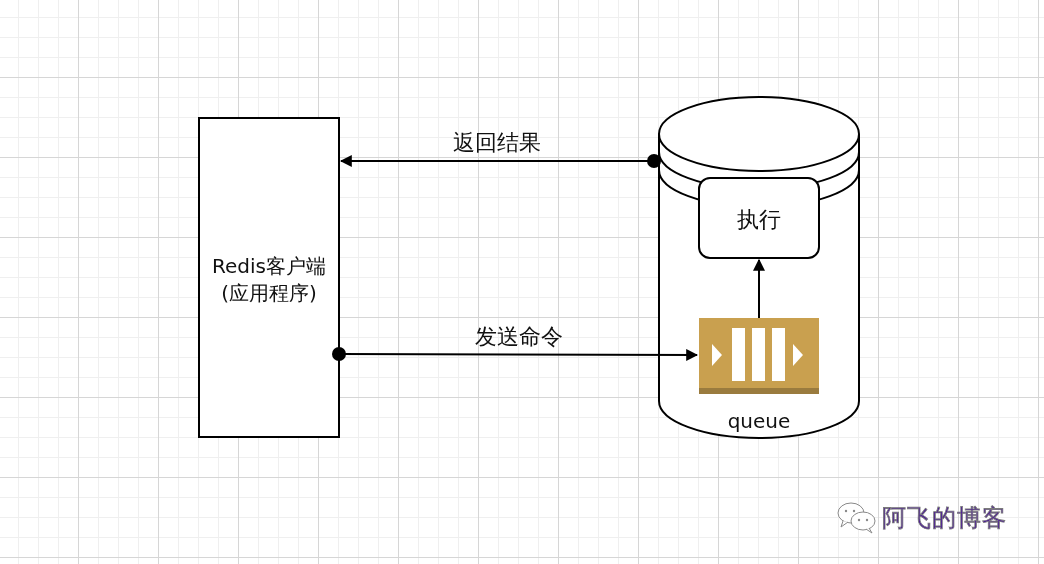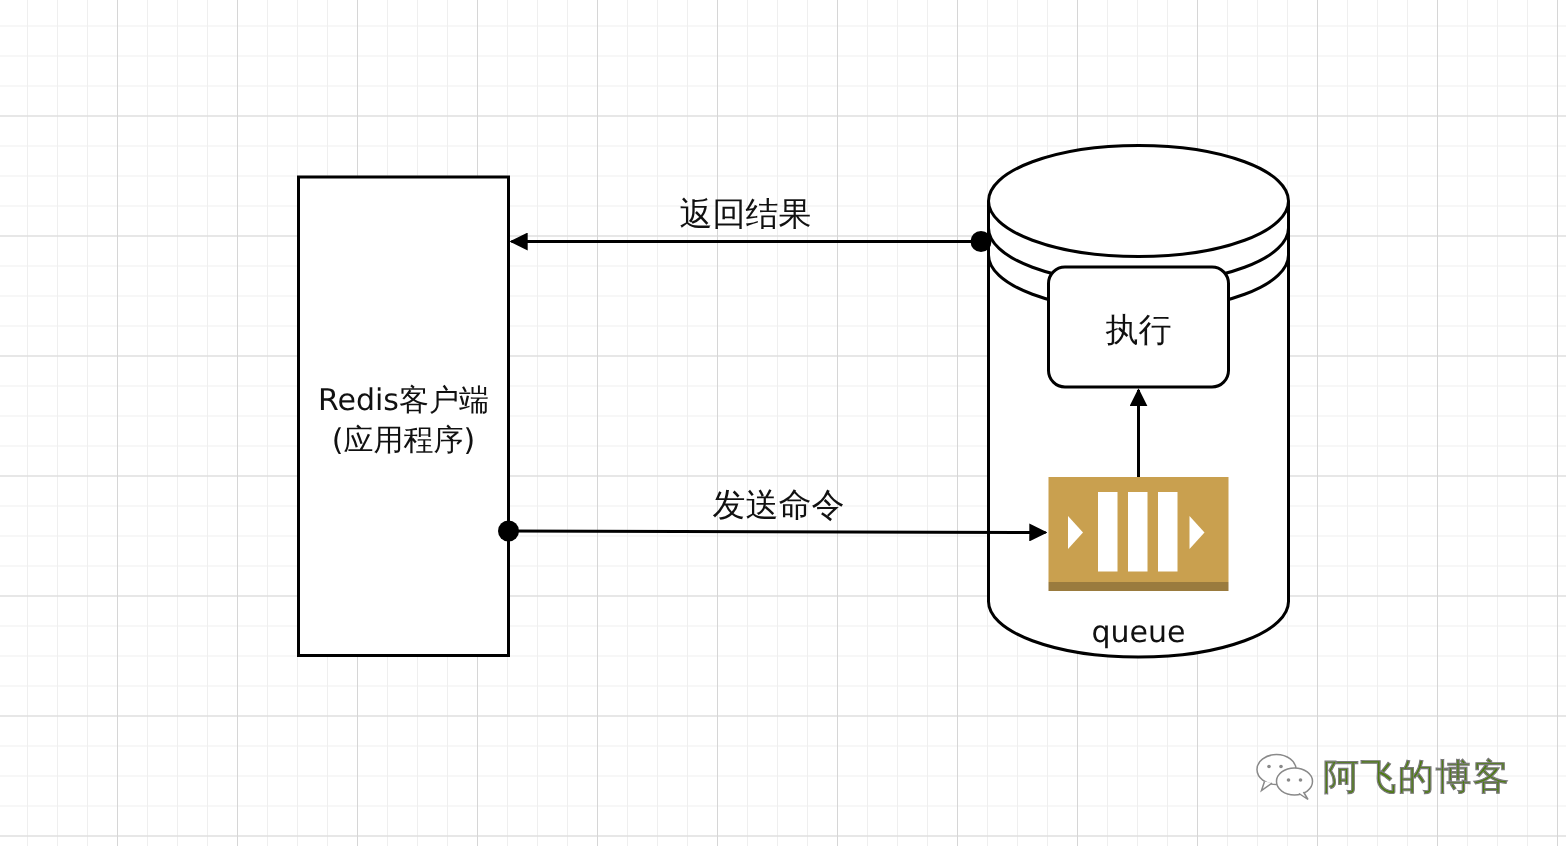--- a/index.html
+++ b/index.html
@@ -15,21 +15,21 @@
     background-position: -2px -3px, -2px -3px, -2px -3px, -2px -3px;
     font-family: "Liberation Sans", "DejaVu Sans", sans-serif;
   }
   #diagram { position: absolute; left: 0; top: 0; }
   .lbl { font-family: "DejaVu Sans", "Liberation Sans", sans-serif; fill: #111; }
   .watermark {
     position: absolute; left: 836px; top: 501px; height: 34px;
     display: flex; align-items: center; gap: 4px;
   }
   .watermark-text {
-    font-family: "DejaVu Sans", sans-serif; font-size: 24px; color: #4d7c0f;
+    font-family: "DejaVu Sans", sans-serif; font-size: 24px; color: #4c1d95;
     -webkit-text-stroke: 0.8px #7a7a7a; letter-spacing: 1px;
   }
 </style>
 </head>
 <body>
 
 <svg id="diagram" width="1044" height="564" viewBox="0 0 1044 564" xmlns="http://www.w3.org/2000/svg">
   <defs>
     <marker id="arrowhead" viewBox="0 0 10 10" refX="9" refY="5" markerWidth="6" markerHeight="6" orient="auto-start-reverse" markerUnits="strokeWidth">
       <path d="M0,0 L10,5 L0,10 z" fill="#000"></path>

